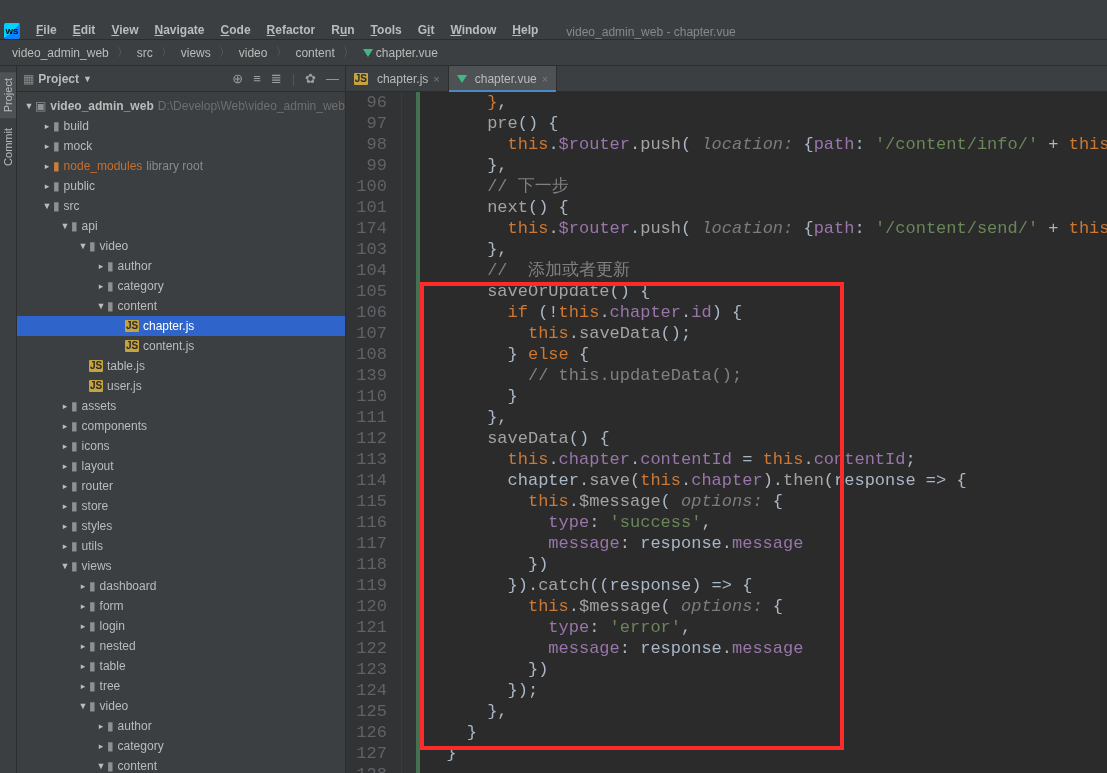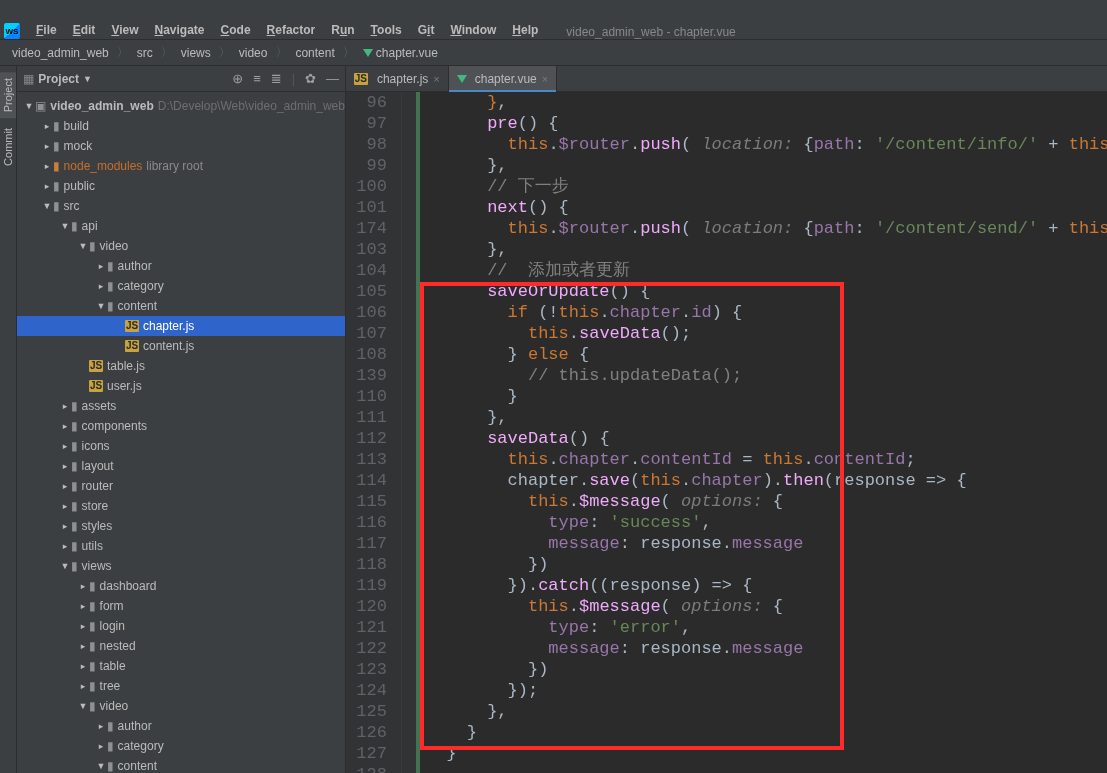--- a/index.html
+++ b/index.html
@@ -226,21 +226,21 @@
   flex: 1;
   color: #a9b7c6;
   position: relative;
   padding-left: 6px;
 }
 .code-line { height: 21px; white-space: pre; }
 .kw { color: #cc7832; }
 .str { color: #6a8759; }
 .cmt { color: #808080; }
 .hint { color: #7c7c7c; font-style: italic; }
-.fn { color: #f0abfc; }
+.fn { color: #a3a3a3; }
 .this { color: #cc7832; }
 .prop { color: #9876aa; }
 .highlight-box {
   position: absolute;
   border: 4px solid #ff2a2a;
   top: 190px;
   left: 0px;
   width: 424px;
   height: 468px;
   pointer-events: none;

